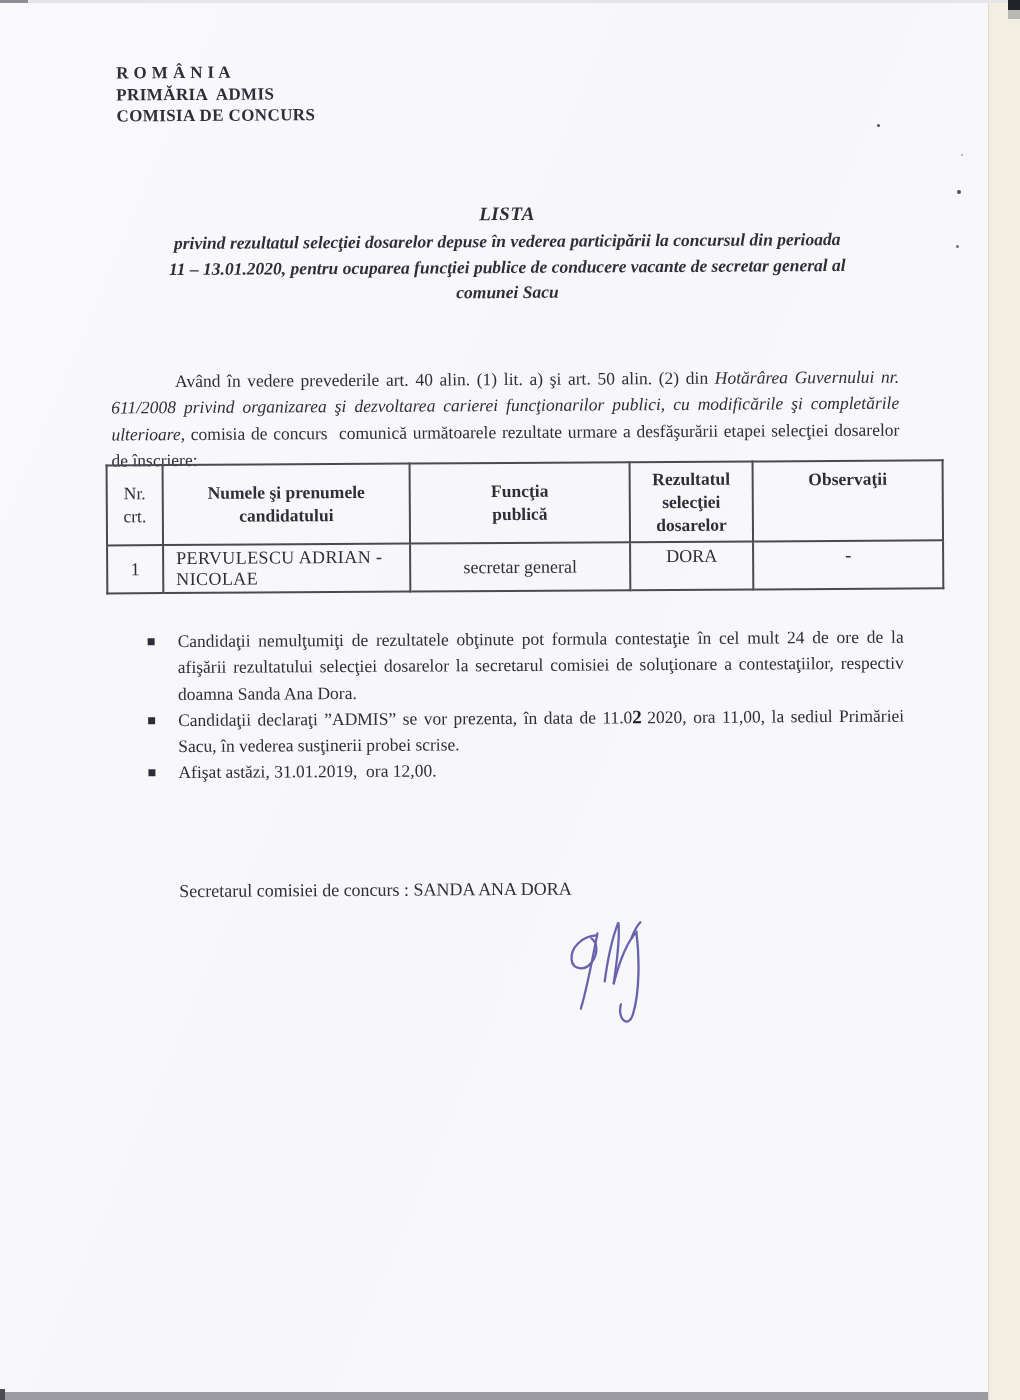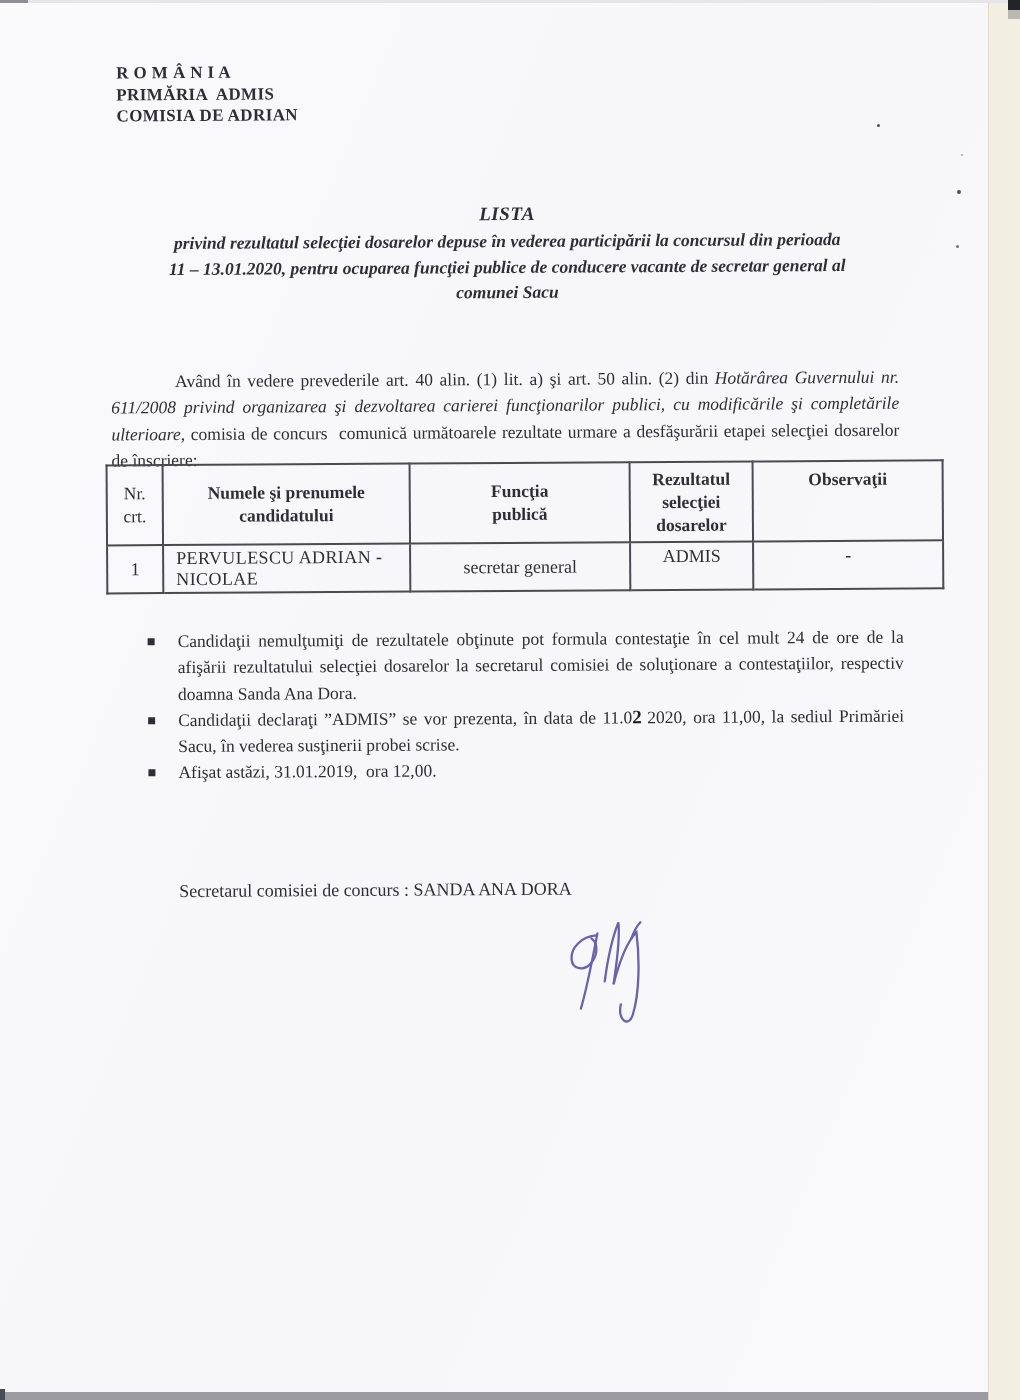--- a/index.html
+++ b/index.html
@@ -61,21 +61,21 @@
 <div class="speck" style="left:877px;top:124px;width:3px;height:3px;"></div>
 <div class="speck" style="left:957px;top:190px;width:4px;height:4px;"></div>
 <div class="speck" style="left:956px;top:245px;width:3px;height:3px;opacity:.8;"></div>
 <div class="speck" style="left:961px;top:154px;width:2px;height:2px;opacity:.5;"></div>
 
 <div class="content">
 
   <div class="letterhead">
     <div class="pw">R O M Â N I A</div>
     <div class="pw">PRIMĂRIA  ADMIS</div>
-    <div class="pw">COMISIA DE ADRIAN</div>
+    <div class="pw">COMISIA DE CONCURS</div>
   </div>
 
   <div class="title-block">
     <div class="doc-title">LISTA</div>
     <div class="doc-subtitle">
       <div class="pw">privind rezultatul selecţiei dosarelor depuse în vederea participării la concursul din perioada</div>
       <div class="pw">11 – 13.01.2020, pentru ocuparea funcţiei publice de conducere vacante de secretar general al</div>
       <div class="pw">comunei Sacu</div>
     </div>
   </div>
@@ -101,21 +101,21 @@
       <th class="bold pw">Rezultatul
 selecţiei
 dosarelor</th>
       <th class="bold obs pw">Observaţii</th>
     </tr>
     <tr>
       <td>1</td>
       <td class="name pw">PERVULESCU ADRIAN -
 NICOLAE</td>
       <td>secretar general</td>
-      <td class="top">ADMIS</td>
+      <td class="top">DORA</td>
       <td class="top">-</td>
     </tr>
   </tbody>
     </table>
 
   <div class="bullets">
     <div class="bullet">
       <span class="bullet-marker"></span>
       <span class="bullet-text pw">Candidaţii nemulţumiţi de rezultatele obţinute pot formula contestaţie în cel mult 24 de ore de la afişării rezultatului selecţiei dosarelor la secretarul comisiei de soluţionare a contestaţiilor, respectiv doamna Sanda Ana Dora.</span>
     </div>

